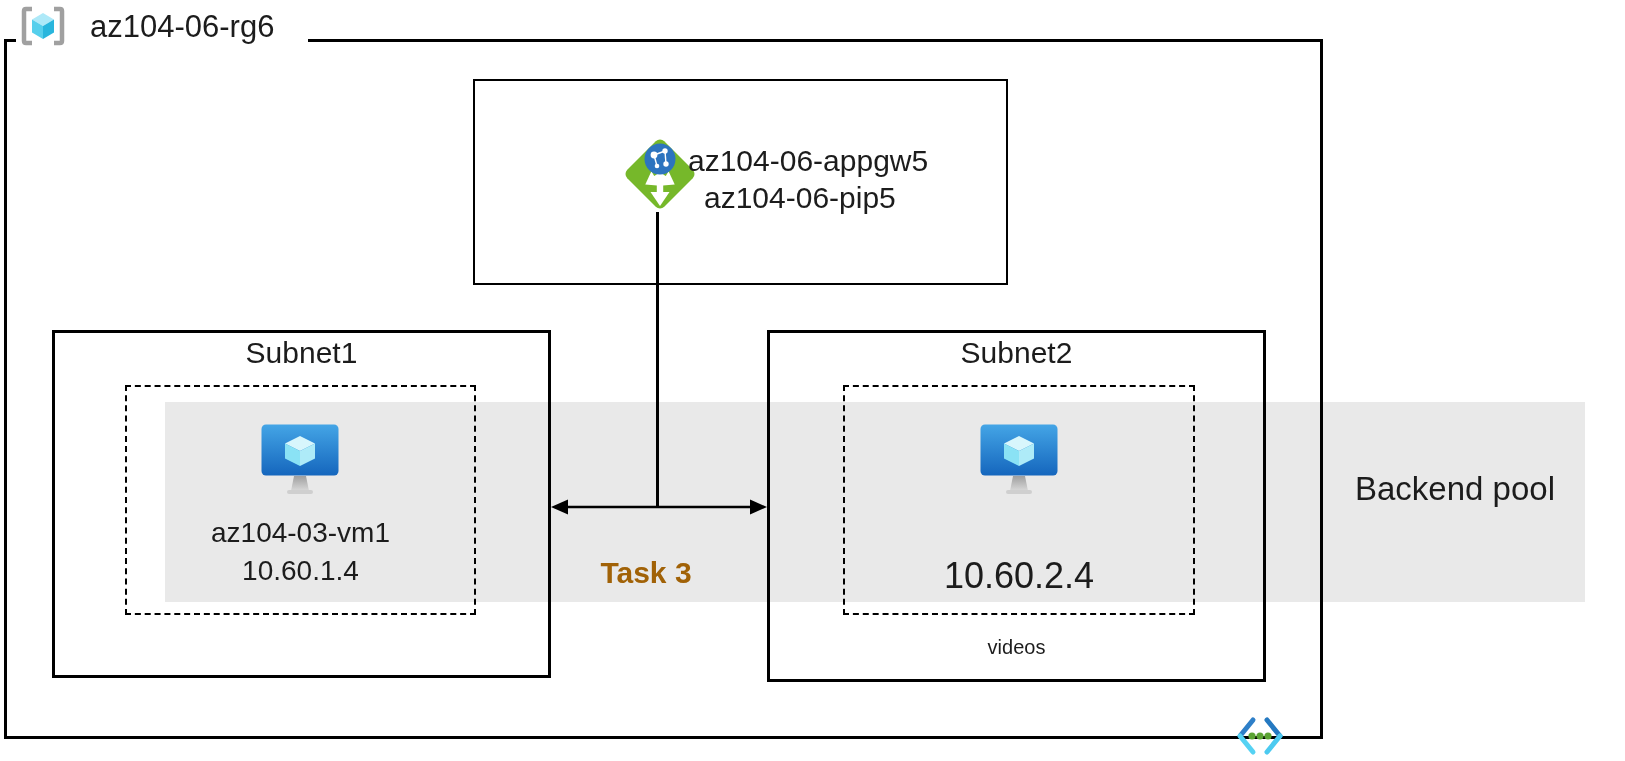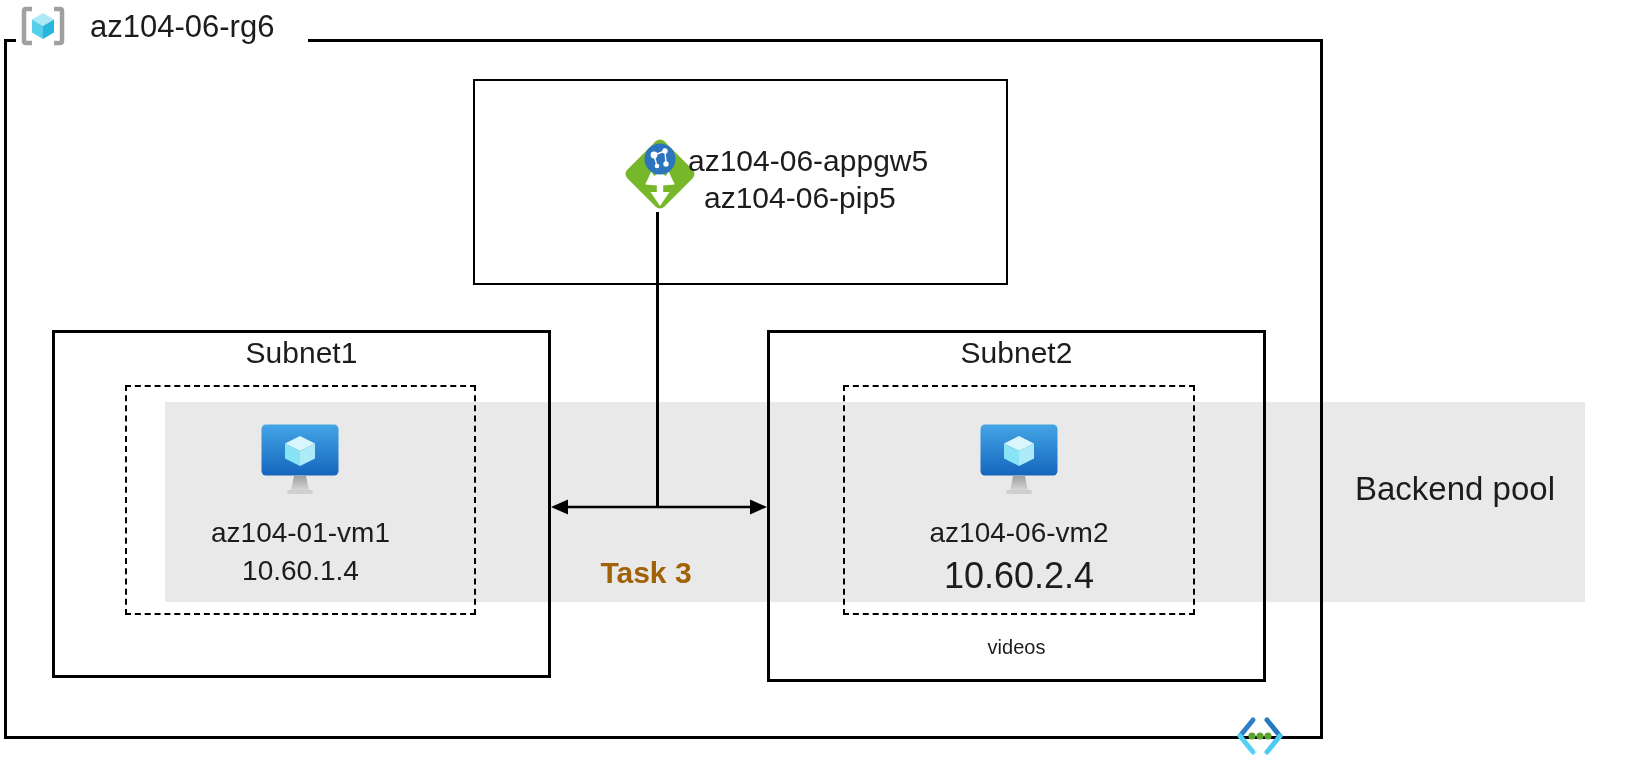--- a/index.html
+++ b/index.html
@@ -121,30 +121,29 @@
     <polygon points="216,13 199,5.5 199,20.5" fill="#000"></polygon>
   </svg>
   <div class="abs task-label">Task 3</div>
 
   <div class="abs subnet1-box"></div>
   <div class="abs subnet1-title">Subnet1</div>
   <div class="abs dashed1"></div>
   <svg class="abs vm1-icon" width="78" height="74" viewBox="0 0 78 74">
     <use href="#vmIconDef"></use>
   </svg>
-  <div class="abs vm1-name">az104-01-vm1</div>
+  <div class="abs vm1-name">az104-03-vm1</div>
   <div class="abs vm1-ip">10.60.1.4</div>
 
   <div class="abs subnet2-box"></div>
   <div class="abs subnet2-title">Subnet2</div>
   <div class="abs dashed2"></div>
   <svg class="abs vm2-icon" width="78" height="74" viewBox="0 0 78 74">
     <use href="#vmIconDef"></use>
   </svg>
-  <div class="abs vm2-name">az104-06-vm2</div>
   <div class="abs vm2-ip">10.60.2.4</div>
   <div class="abs videos-label">videos</div>
 
   <svg class="abs vnet-icon" width="50" height="40" viewBox="0 0 50 40">
     <path d="M18 4 L5 20" stroke="#2e7fc8" stroke-width="5" stroke-linecap="round" fill="none"></path>
     <path d="M5 20 L18 36" stroke="#55d2f3" stroke-width="5" stroke-linecap="round" fill="none"></path>
     <path d="M32 4 L45 20" stroke="#2579c1" stroke-width="5" stroke-linecap="round" fill="none"></path>
     <path d="M45 20 L32 36" stroke="#4ccaf0" stroke-width="5" stroke-linecap="round" fill="none"></path>
     <circle cx="17" cy="20" r="3.6" fill="#5ba432"></circle>
     <circle cx="25" cy="20" r="3.6" fill="#5ba432"></circle>

